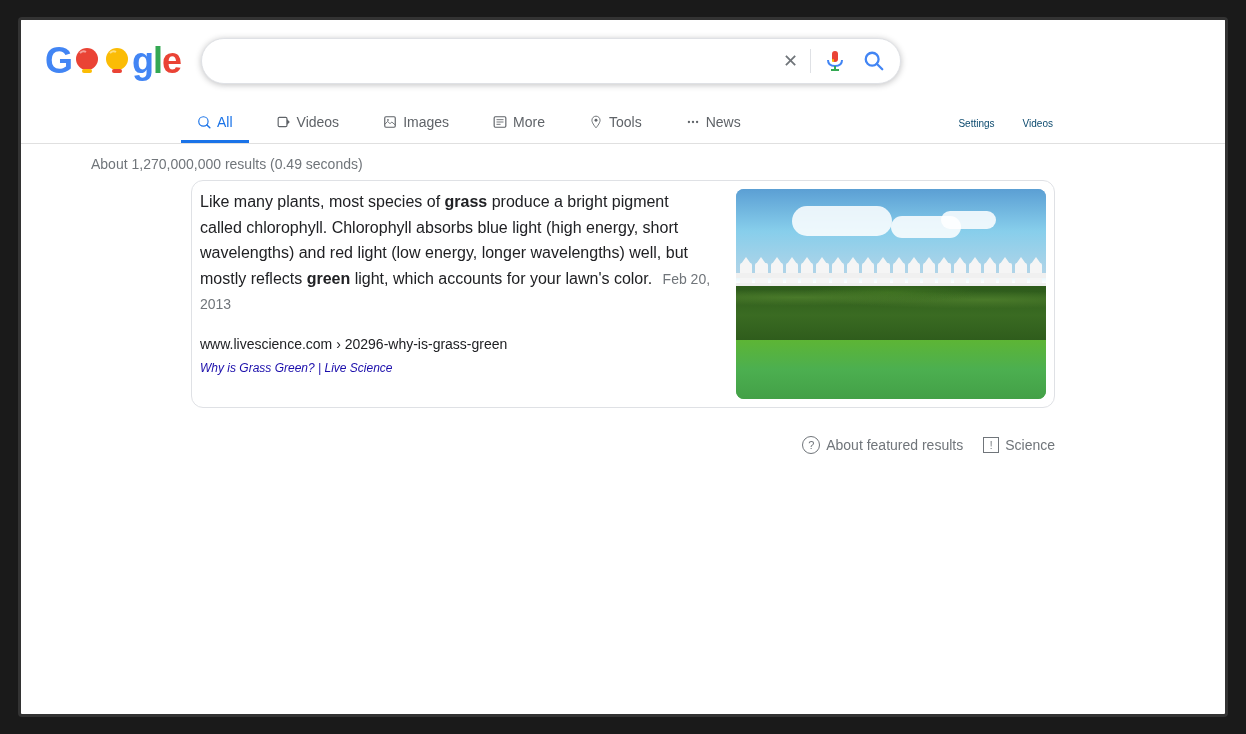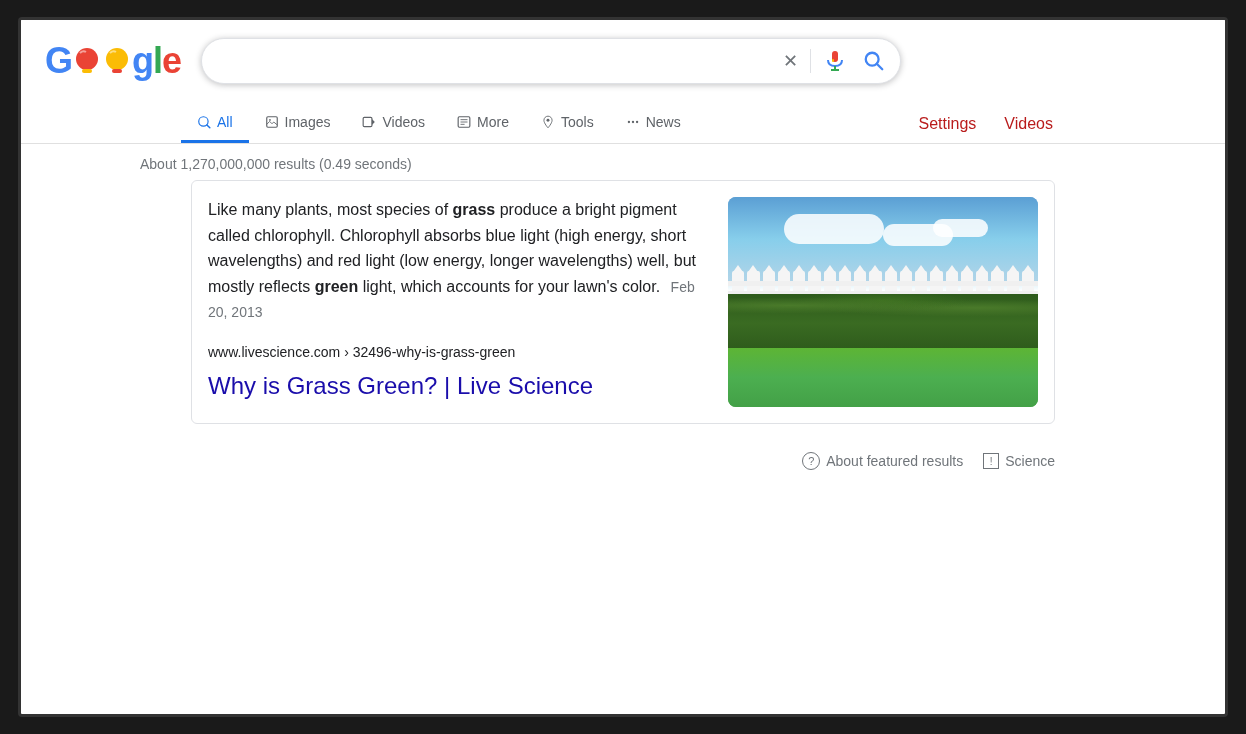--- a/index.html
+++ b/index.html
@@ -84,21 +84,21 @@
     .divider-v {
       width: 1px;
       height: 24px;
       background: #dfe1e5;
     }
     .nav-tabs {
       display: flex;
       align-items: center;
       padding: 10px 160px 0 160px;
       border-bottom: 1px solid #e0e0e0;
-      gap: 0;
+      gap: 12px;
       margin-top: 10px;
     }
     .nav-tab {
       display: flex;
       align-items: center;
       gap: 6px;
       padding: 10px 16px;
       color: #5f6368;
       font-size: 14px;
       cursor: pointer;
@@ -110,38 +110,38 @@
       color: #1a73e8;
       border-bottom: 3px solid #1a73e8;
     }
     .nav-right {
       margin-left: auto;
       display: flex;
       gap: 4px;
     }
     .nav-right-btn {
       padding: 10px 12px;
-      color: #b91c1c;
-      font-size: 16px;
+      color: #0c4a6e;
+      font-size: 10px;
       cursor: pointer;
       background: none;
       border: none;
     }
     .results-count {
-      padding: 12px 170px 8px 119px;
+      padding: 12px 170px 8px 70px;
       color: #70757a;
       font-size: 14px;
     }
     .main-content {
       padding: 0 170px;
     }
     .featured-snippet {
       border: 1px solid #dfe1e5;
-      border-radius: 6px;
-      padding: 16px;
+      border-radius: 12px;
+      padding: 8px;
       display: flex;
       gap: 24px;
       margin-bottom: 16px;
     }
     .snippet-text {
       flex: 1;
       font-size: 16px;
       line-height: 1.6;
       color: #202124;
     }
@@ -271,25 +271,26 @@
     .result-url {
       font-size: 14px;
       color: #202124;
       margin-top: 16px;
       display: flex;
       align-items: center;
       gap: 4px;
     }
     .result-link {
       color: #1a0dab;
-      font-size: 24px;
+      font-size: 12px;
       text-decoration: none;
       cursor: pointer;
       display: block;
       margin-top: 4px;
+      font-style: italic;
     }
     .footer-bar {
       display: flex;
       justify-content: flex-end;
       align-items: center;
       padding: 12px 170px;
       gap: 20px;
     }
     .footer-link {
       display: flex;
@@ -385,33 +386,33 @@
     <div class="nav-tab active">
       <svg width="14" height="14" viewBox="0 0 24 24">
         <circle cx="11" cy="11" r="8" stroke="#1a73e8" stroke-width="2" fill="none"></circle>
         <line x1="17" y1="17" x2="22" y2="22" stroke="#1a73e8" stroke-width="2.5" stroke-linecap="round"></line>
       </svg>
       <span>All</span>
     </div>
 
     <div class="nav-tab">
       <svg width="14" height="14" viewBox="0 0 24 24">
+        <rect x="2" y="4" width="15" height="16" rx="2" stroke="#5f6368" stroke-width="2" fill="none"></rect>
+        <polygon points="22,12 17,7 17,17" fill="#5f6368"></polygon>
+      </svg>
+      <span>Videos</span>
+    </div>
+
+    <div class="nav-tab">
+      <svg width="14" height="14" viewBox="0 0 24 24">
         <rect x="3" y="3" width="18" height="18" rx="2" stroke="#5f6368" stroke-width="2" fill="none"></rect>
         <circle cx="8.5" cy="8.5" r="1.5" fill="#5f6368"></circle>
         <path d="M3 16 l5-5 4 4 3-3 6 5" stroke="#5f6368" stroke-width="1.5" fill="none"></path>
       </svg>
       <span>Images</span>
-    </div>
-
-    <div class="nav-tab">
-      <svg width="14" height="14" viewBox="0 0 24 24">
-        <rect x="2" y="4" width="15" height="16" rx="2" stroke="#5f6368" stroke-width="2" fill="none"></rect>
-        <polygon points="22,12 17,7 17,17" fill="#5f6368"></polygon>
-      </svg>
-      <span>Videos</span>
     </div>
 
     <div class="nav-tab">
       <svg width="14" height="14" viewBox="0 0 24 24">
         <rect x="2" y="3" width="20" height="18" rx="2" stroke="#5f6368" stroke-width="2" fill="none"></rect>
         <line x1="6" y1="8" x2="18" y2="8" stroke="#5f6368" stroke-width="1.5"></line>
         <line x1="6" y1="12" x2="18" y2="12" stroke="#5f6368" stroke-width="1.5"></line>
         <line x1="6" y1="16" x2="13" y2="16" stroke="#5f6368" stroke-width="1.5"></line>
       </svg>
       <span>More</span>
@@ -446,21 +447,21 @@
 
     <div class="featured-snippet">
 
       <div class="snippet-text">
         <p>
           Like many plants, most species of <strong>grass</strong> produce a bright pigment called chlorophyll. Chlorophyll absorbs blue light (high energy, short wavelengths) and red light (low energy, longer wavelengths) well, but mostly reflects <strong>green</strong> light, which accounts for your lawn's color.
           <span class="snippet-date">Feb 20, 2013</span>
         </p>
 
         <div class="result-url">
-          <span>www.livescience.com › 32496-why-is-grass-green</span>
+          <span>www.livescience.com › 20296-why-is-grass-green</span>
         </div>
 
         <a class="result-link" href="#">Why is Grass Green? | Live Science</a>
       </div>
 
       <div class="snippet-image">
         <div class="grass-scene">
           <div class="sky"></div>
           <div class="clouds">
             <div class="cloud cloud1"></div>

